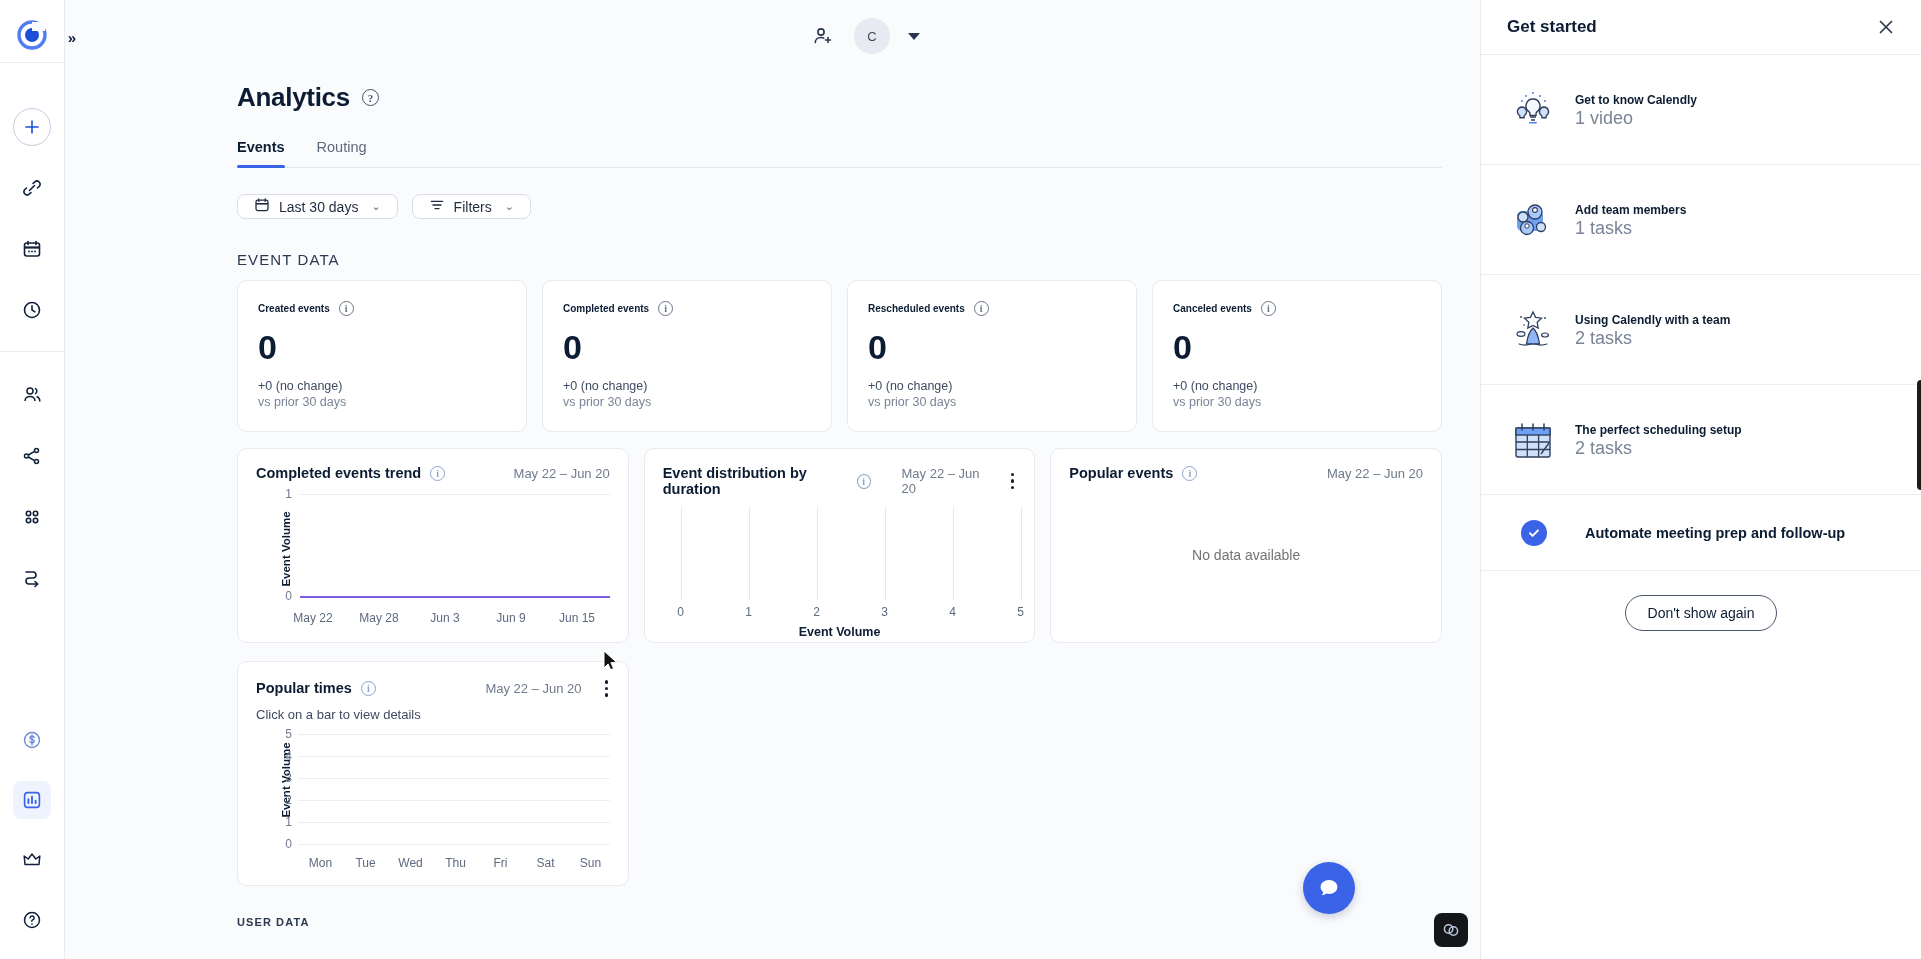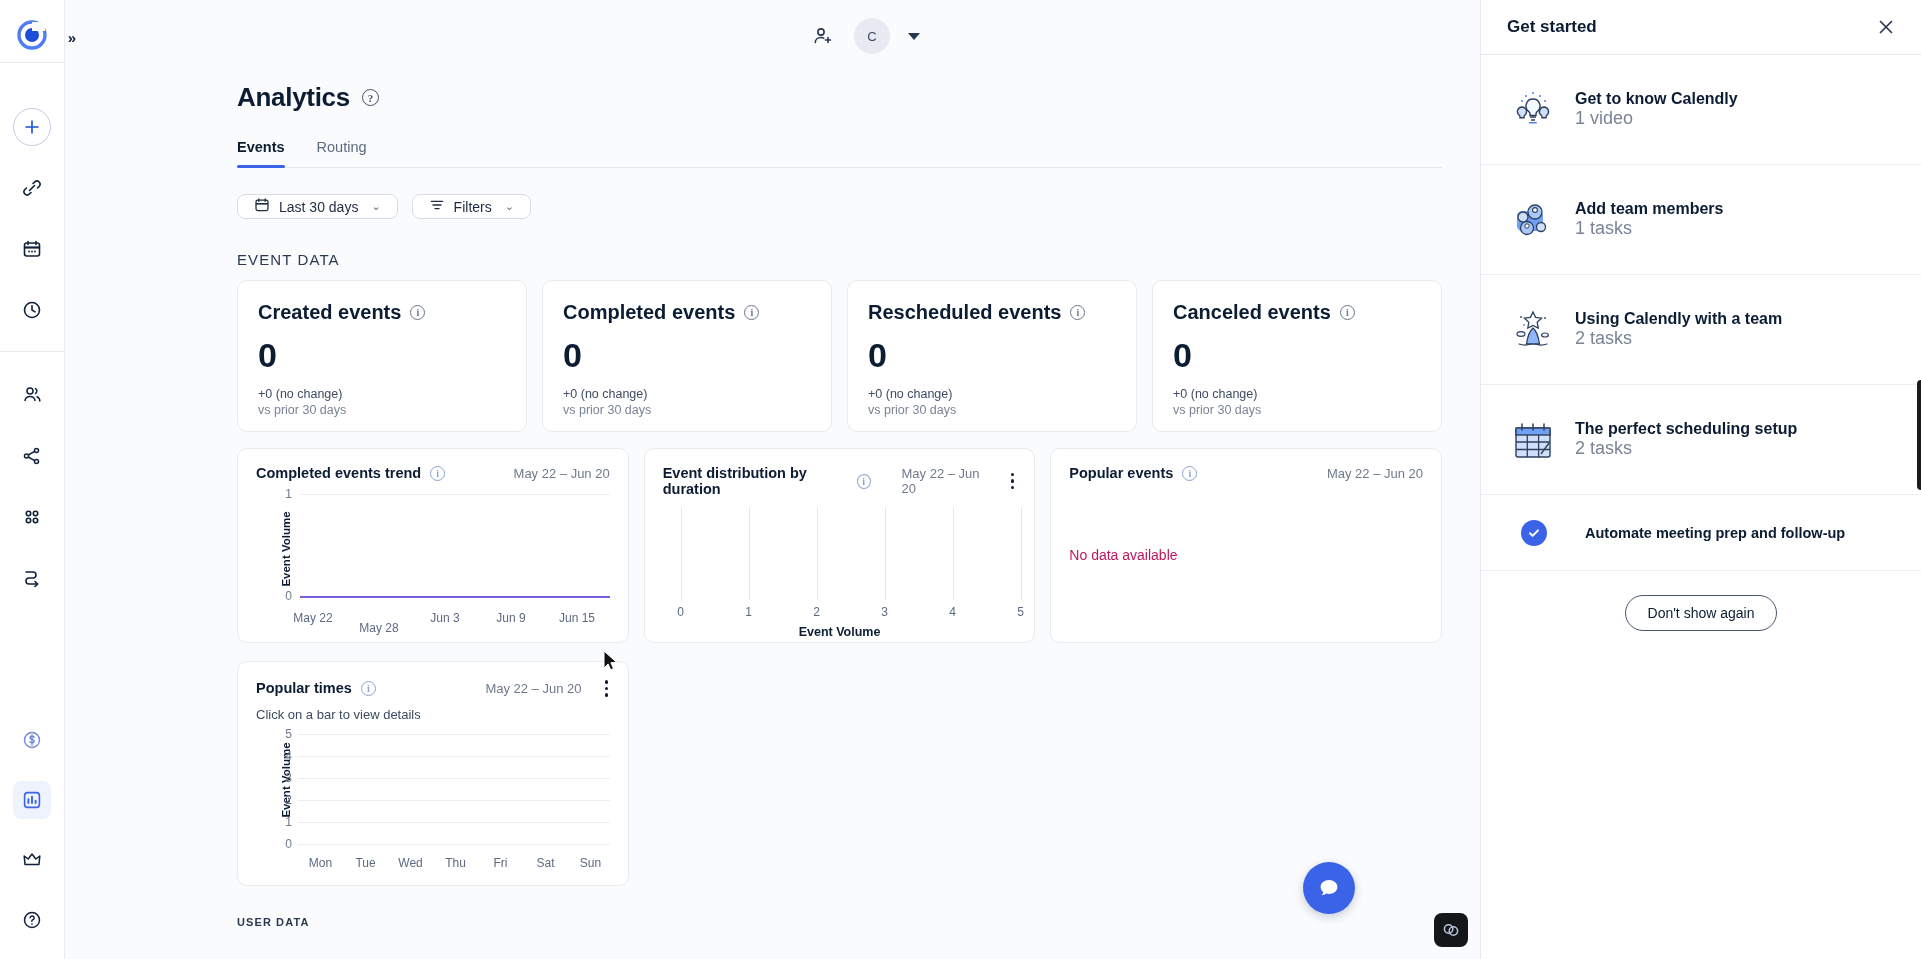--- a/index.html
+++ b/index.html
@@ -96,21 +96,21 @@
     color: #2b3850;
   }
 
   
   .stat-grid { display: flex; gap: 15px; margin-top: 12px; width: 1205px; }
   .stat-card {
     flex: 1 1 0; background: #fff; border: 1px solid #e8eaef; border-radius: 10px;
     padding: 20px 20px 18px 20px; height: 152px;
   }
   .stat-head { display: flex; align-items: center; gap: 9px; }
-  .stat-title { font-size: 20px; font-weight: 700; color: #0b1c33; }
+  .stat-title { font-size: 10px; font-weight: 700; color: #0b1c33; }
   .stat-value { font-size: 34px; font-weight: 700; margin-top: 12px; color: #0b1c33; letter-spacing:-0.5px; }
   .stat-delta { margin-top: 12px; font-size: 12.5px; color: #3e4b61; }
   .stat-sub { margin-top: 2px; font-size: 12.5px; color: #7a8496; }
 
   
   .charts-row { display: flex; gap: 15px; margin-top: 16px; width: 1205px; align-items: flex-start; }
   .card {
     background: #fff; border: 1px solid #e8eaef; border-radius: 10px; padding: 16px 18px;
   }
   .card-head { display: flex; align-items: center; gap: 9px; }
@@ -124,42 +124,42 @@
   .ylabel {
     position: absolute; left: 0; top: 50%; transform: translateY(-50%) rotate(-90deg);
     transform-origin: center; font-size: 11.5px; font-weight: 700; color: #0b1c33; white-space: nowrap;
   }
   .ytick { position: absolute; font-size: 12px; color: #6f7a8c; text-align: right; }
   .gridline { position: absolute; height: 1px; background: #edeef1; }
   .vgridline { position: absolute; width: 1px; background: #e6e8ec; }
   .xtick { position: absolute; font-size: 12px; color: #5d6a80; text-align: center; }
   .xlabel-center { text-align:center; font-size: 12.5px; font-weight: 700; color:#0b1c33; }
   .zero-line { position: absolute; height: 2px; background: #7b5ee0; }
-  .no-data { text-align: left; font-size: 14px; color: #be185d; }
+  .no-data { text-align: center; font-size: 14px; color: #737373; }
 
   
   .cursor { position: absolute; left: 538px; top: 650px; z-index: 50; pointer-events: none; }
 
   
   .panel {
     width: 441px; height: 959px; background: #ffffff; border-left: 1px solid #e8eaed;
     flex: 0 0 441px; position: relative;
   }
   .panel-head {
     height: 55px; display: flex; align-items: center; padding: 0 22px 0 26px;
     border-bottom: 1px solid #e8eaed;
   }
   .panel-title { font-size: 17px; font-weight: 700; color: #0b1c33; }
   .panel-close { margin-left: auto; width: 26px; height: 26px; display:flex; align-items:center; justify-content:center; color:#2b3850; cursor:pointer; }
   .gs-item {
     display: flex; align-items: center; gap: 16px; padding: 20px 26px;
     border-bottom: 1px solid #eceef1; min-height: 110px;
   }
   .gs-icon { width: 52px; height: 52px; flex: 0 0 52px; display:flex; align-items:center; justify-content:center; }
-  .gs-name { font-size: 16px; font-weight: 700; color: #0b1c33; }
+  .gs-name { font-size: 12px; font-weight: 700; color: #0b1c33; }
   .gs-meta { font-size: 18px; color: #7a8496; margin-top: 4px; }
   .gs-item.done { min-height: 76px; }
   .gs-check {
     width: 26px; height: 26px; border-radius: 50%; background: #3b63e8;
     display:flex; align-items:center; justify-content:center; color:#fff; font-size: 13px;
     margin-left: 14px; flex: 0 0 26px;
   }
   .gs-done-name { font-size: 14.5px; font-weight: 700; color: #0b1c33; margin-left: 22px; }
   .dont-show-wrap { display: flex; justify-content: center; margin-top: 24px; }
   .pill {
@@ -410,21 +410,21 @@
             <span class="info-circle sm blue">i</span>
             <span class="card-date">May 22 – Jun 20</span>
           </div>
           <div class="plot" style="height:145px;margin-top:8px">
             <div class="ylabel" style="left:-8px;top:60px">Event Volume</div>
             <div class="ytick" style="left:22px;top:-2px;width:14px">1</div>
             <div class="ytick" style="left:22px;top:100px;width:14px">0</div>
             <div class="gridline" style="left:44px;right:0;top:5px"></div>
             <div class="zero-line" style="left:44px;right:0;top:107px"></div>
             <div class="xtick" style="left:26px;top:122px;width:62px">May 22</div>
-            <div class="xtick" style="left:92px;top:132px;width:62px">May 28</div>
+            <div class="xtick" style="left:92px;top:122px;width:62px">May 28</div>
             <div class="xtick" style="left:158px;top:122px;width:62px">Jun 3</div>
             <div class="xtick" style="left:224px;top:122px;width:62px">Jun 9</div>
             <div class="xtick" style="left:290px;top:122px;width:62px">Jun 15</div>
           </div>
         </div>
 
         <div class="card" style="width:392px;height:195px">
           <div class="card-head">
             <span class="card-title">Event distribution by duration</span>
             <span class="info-circle sm blue">i</span>

